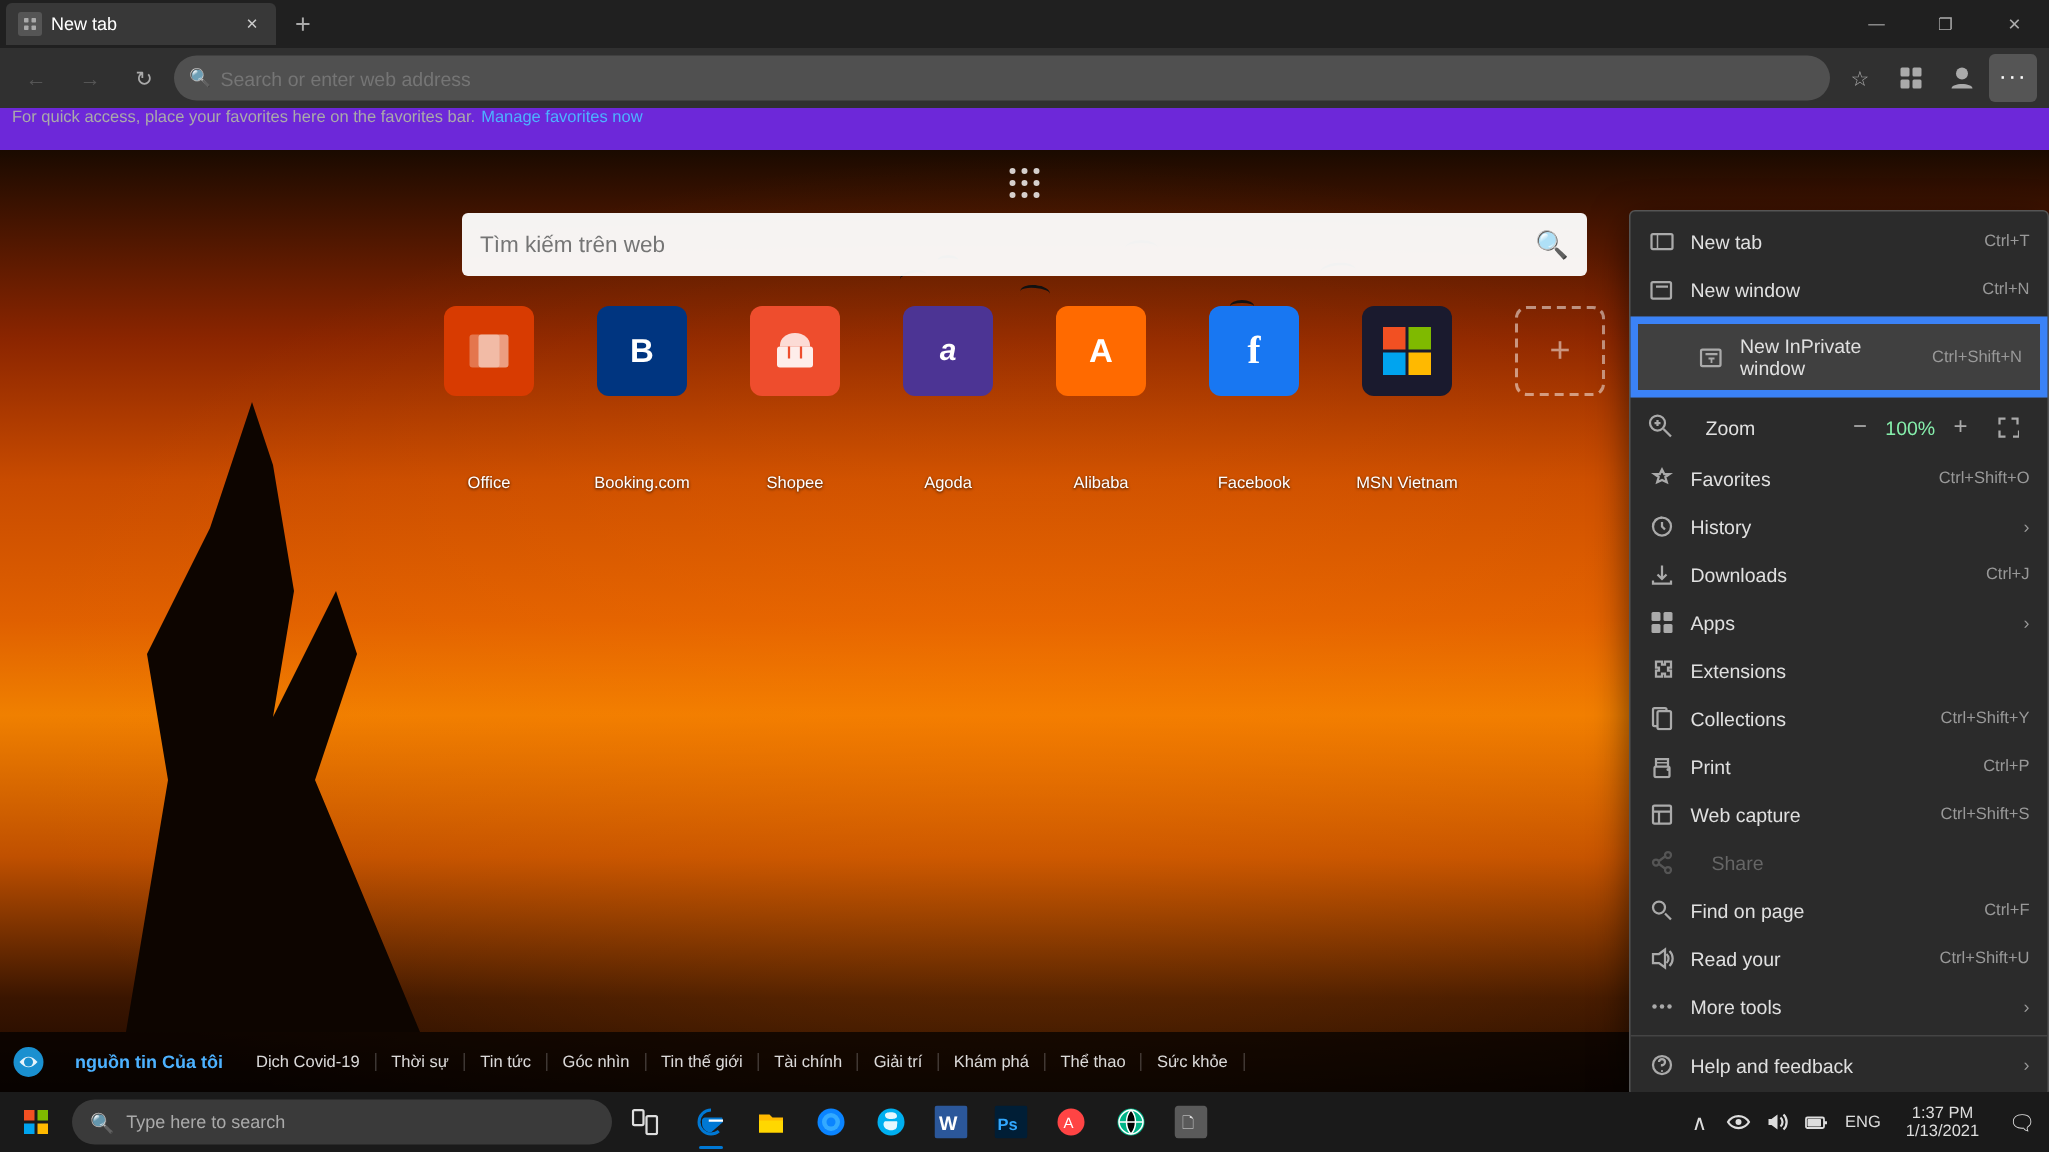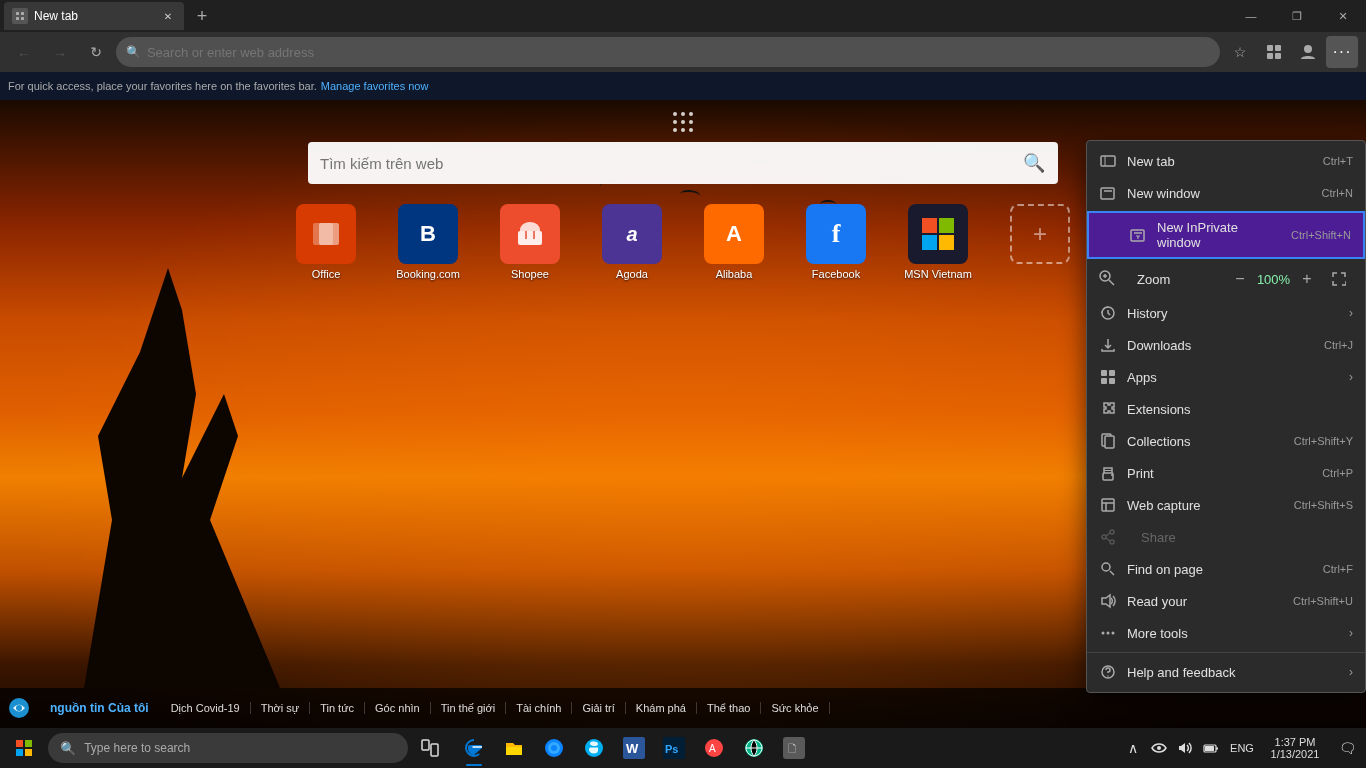--- a/index.html
+++ b/index.html
@@ -79,21 +79,21 @@
       display:flex; align-items:center; gap:2px;
     }
     .toolbar-icon {
       width:32px; height:32px; display:flex; align-items:center; justify-content:center;
       border-radius:50%; color:#aaa; font-size:14px; cursor:pointer;
     }
     .toolbar-icon.active { background:#0078d4; color:#fff; }
 
     
     .fav-bar {
-      height:28px; background:#0f172a; display:flex; align-items:center; padding:0 8px;
+      height:28px; background:#6d28d9; display:flex; align-items:flex-start; padding:0 8px;
       font-size:11px; color:#aaa; gap:4px;
     }
     .fav-bar a { color:#4db2ff; text-decoration:none; font-size:11px; }
 
     
     .main-content {
       width:100%; height: calc(768px - 32px - 40px - 28px - 40px);
       position:relative; overflow:hidden;
     }
 
@@ -124,21 +124,21 @@
     .app-icons {
       display:flex; justify-content:center; gap:12px; flex-wrap:wrap; padding:0 20px;
     }
     .app-item {
       display:flex; flex-direction:column; align-items:center; width:90px; cursor:pointer;
     }
     .app-icon-box {
       width:60px; height:60px; border-radius:8px; display:flex; align-items:center;
       justify-content:center; font-size:24px; margin-bottom:4px;
     }
-    .app-name { color:#fff; font-size:11px; text-shadow:0 1px 2px rgba(0,0,0,0.8); }
+    .app-name { color:#fff; font-size:11px; text-shadow:0 1px 2px rgba(0,0,0,0.8);margin-top:48px; }
     .add-icon {
       width:60px; height:60px; border:2px dashed rgba(255,255,255,0.5); border-radius:8px;
       display:flex; align-items:center; justify-content:center; color:rgba(255,255,255,0.5); font-size:24px;
       cursor:pointer;
     }
 
     
     .news-bar {
       position:absolute; bottom:0; left:0; right:0; height:40px;
       background:rgba(0,0,0,0.7); display:flex; align-items:center; padding:0 8px;
@@ -156,21 +156,21 @@
       position:absolute; top:40px; right:0; width:280px;
       background:#2b2b2b; border:1px solid #555; border-radius:4px;
       box-shadow: 0 8px 24px rgba(0,0,0,0.6);
       z-index:1000; padding:4px 0;
     }
     .menu-item {
       display:flex; align-items:center; padding:7px 12px; cursor:pointer;
       color:#e0e0e0; font-size:13px; gap:10px; position:relative;
     }
     .menu-item.highlighted {
-      background:#4c1d95; border:2px solid #3b82f6; margin:2px 0;padding-left:40px;
+      background:#404040; border:5px solid #3b82f6; margin:2px 0;padding-left:40px;
     }
     .menu-item.disabled { color:#777; cursor:default;gap:24px; }
     .menu-icon { width:18px; height:18px; display:flex; align-items:center; justify-content:center; font-size:14px; color:#aaa; flex-shrink:0; }
     .menu-label { flex:1; }
     .menu-shortcut { color:#999; font-size:11px; margin-left:auto; }
     .menu-arrow { color:#999; font-size:12px; margin-left:8px; }
     .menu-divider { height:1px; background:#444; margin:3px 0; }
     .zoom-row {
       display:flex; align-items:center; padding:4px 12px; gap:0;
     }
@@ -479,20 +479,29 @@
         <span class="zoom-value">100%</span>
         <div class="zoom-btn">+</div>
         <div class="zoom-expand">
           <svg width="14" height="14" viewBox="0 0 14 14" fill="none" stroke="#aaa" stroke-width="1.5">
               <path d="M9 1h4v4M5 13H1v-4M14 9v4h-4M1 5V1h4"></path>
             </svg>
         </div>
       </div>
     </div>
 
+    <div class="menu-item">
+      <span class="menu-icon">
+        <svg width="16" height="16" viewBox="0 0 16 16" fill="none" stroke="#aaa" stroke-width="1.5">
+            <path d="M8 2l1.5 3h3.5l-2.8 2 1 3.5L8 9l-3.2 1.5 1-3.5L3 5h3.5z"></path>
+          </svg>
+      </span>
+      <span class="menu-label">Favorites</span>
+      <span class="menu-shortcut">Ctrl+Shift+O</span>
+    </div>
 
     <div class="menu-item">
       <span class="menu-icon">
         <svg width="16" height="16" viewBox="0 0 16 16" fill="none" stroke="#aaa" stroke-width="1.5">
             <circle cx="8" cy="8" r="6"></circle>
             <path d="M8 5v3l2 2"></path>
             <path d="M2 8 A6 6 0 0 1 8 2" stroke-dasharray="2"></path>
           </svg>
       </span>
       <span class="menu-label">History</span>

